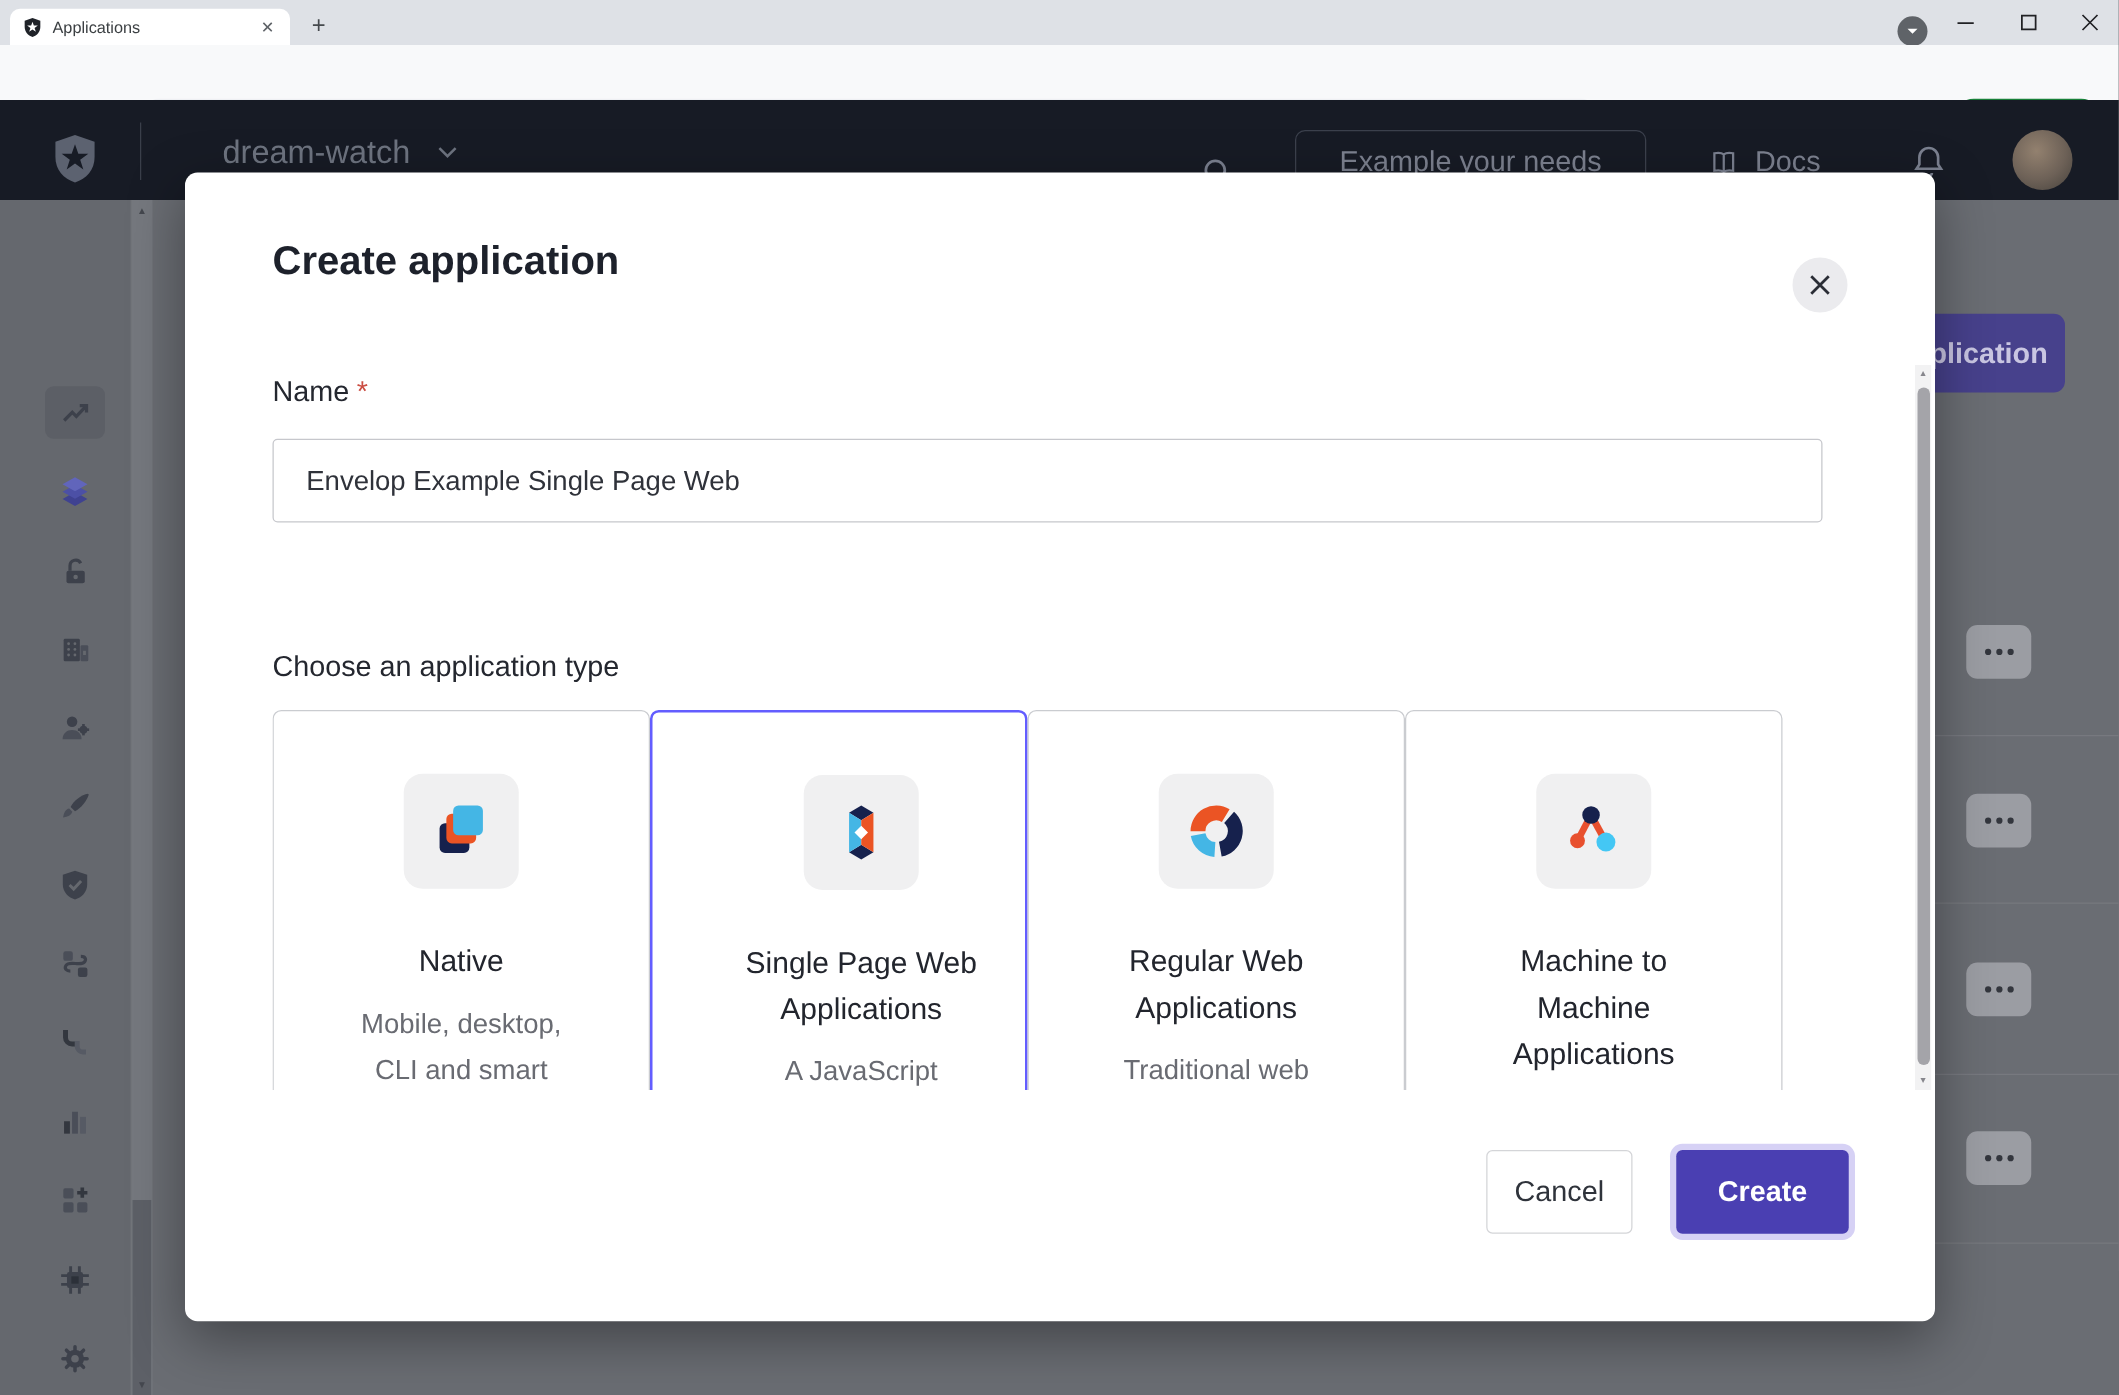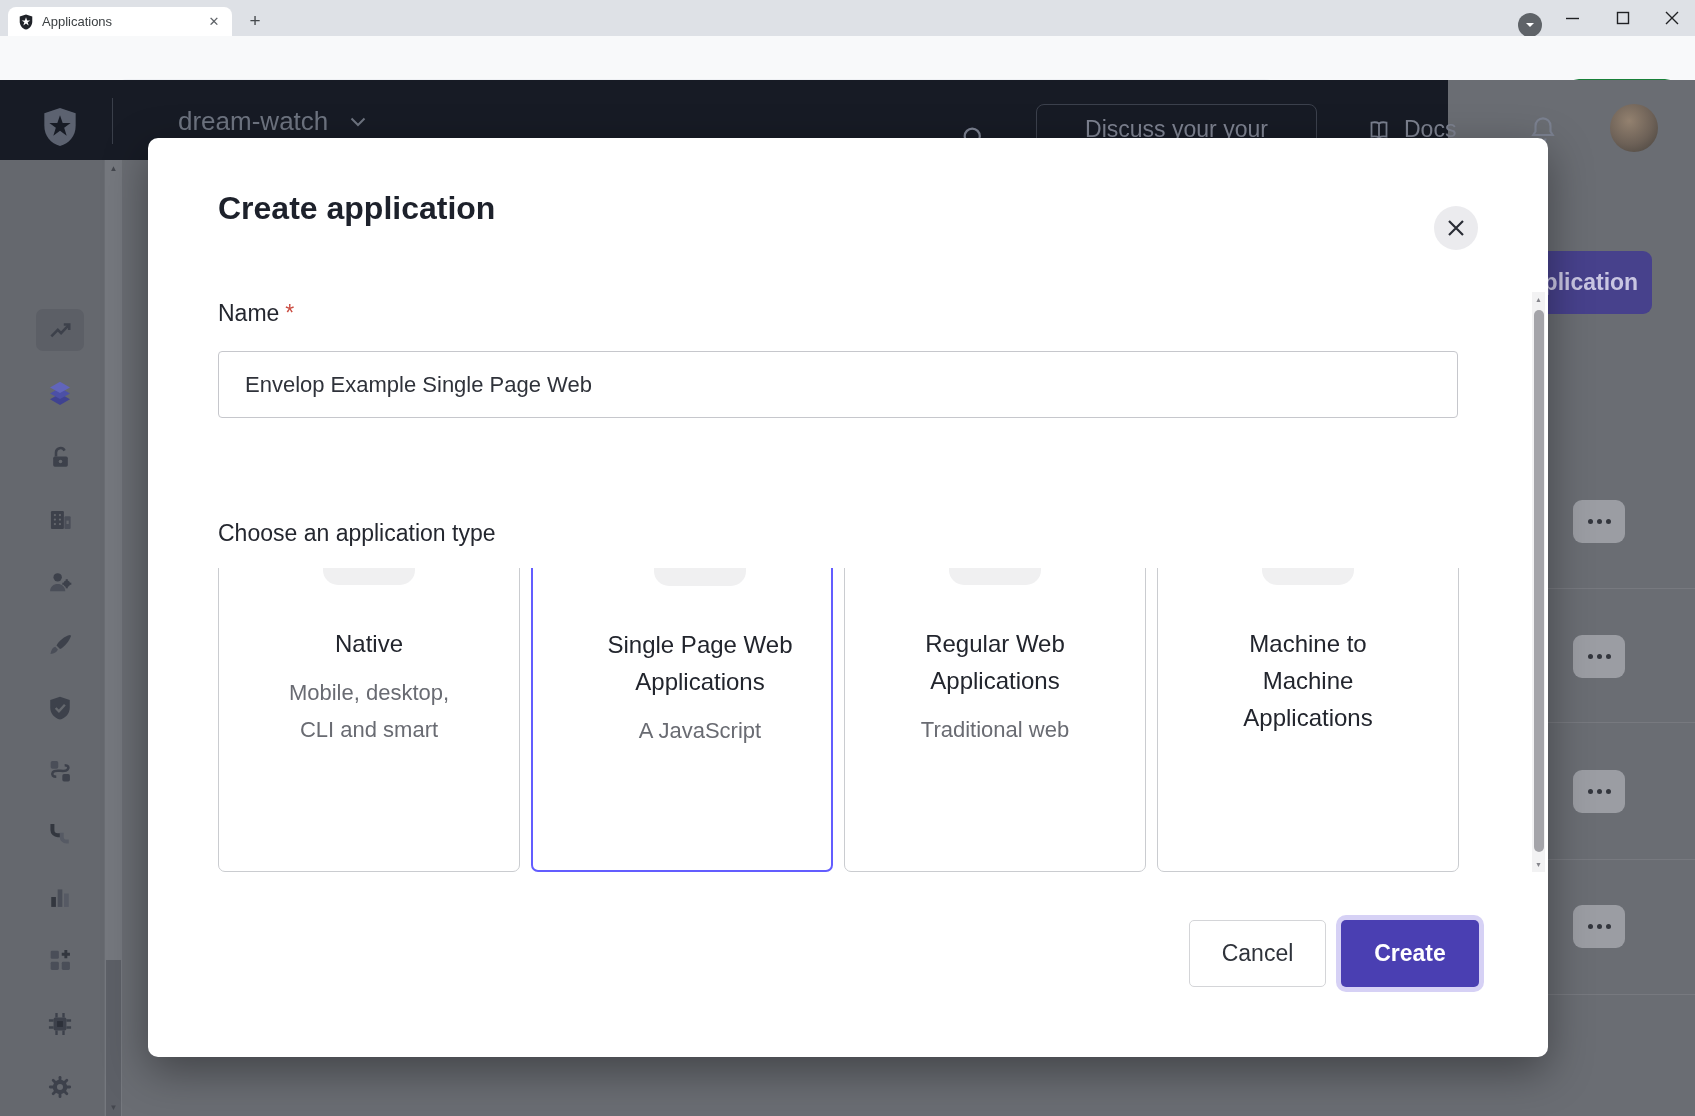--- a/index.html
+++ b/index.html
@@ -35,21 +35,21 @@
   #profile-chip{position:absolute;left:1434px;top:45px;width:27px;height:27px;border-radius:50%;
     background:#e25a41;color:#fff;font-size:14px;font-weight:bold;display:flex;align-items:center;justify-content:center;}
   #update-pill{position:absolute;left:1564px;top:43px;width:116px;height:30px;border:1.5px solid #188038;
     border-radius:16px;box-sizing:border-box;display:flex;align-items:center;background:#fff;}
   #update-pill .lbl{font-size:13.5px;color:#137333;margin-left:12px;flex:1;}
   .kebab{display:flex;flex-direction:column;gap:2.5px;margin-right:9px;}
   .kebab i{width:3.5px;height:3.5px;border-radius:50%;background:#137333;}
 
   
   #app{position:absolute;left:0;top:80px;width:1695px;height:1036px;background:#6a6d73;}
-  #appheader{position:absolute;left:0;top:0;width:1448px;height:80px;background:#171b25;}
+  #appheader{position:absolute;left:0;top:0;width:1695px;height:80px;background:#171b25;}
   .hdr-divider{position:absolute;left:112px;top:18px;width:1px;height:46px;background:#3a3f4a;}
   #tenant{position:absolute;left:178px;top:26px;font-size:26px;color:#6e7480;display:flex;align-items:center;gap:22px;}
   #discuss-btn{position:absolute;left:1036px;top:24px;width:281px;height:50px;border:1px solid #3c414d;
     border-radius:8px;box-sizing:border-box;display:flex;align-items:center;justify-content:center;
     font-size:23px;color:#7d8290;}
   #docs{position:absolute;left:1366px;top:36px;display:flex;align-items:center;gap:12px;
     font-size:23px;color:#7d8290;}
   #hdr-avatar{position:absolute;left:1610px;top:24px;width:48px;height:48px;border-radius:50%;
     background:radial-gradient(circle at 40% 35%,#93816f 0%,#6d6157 55%,#45413c 100%);}
 
@@ -76,33 +76,33 @@
   #modal-close{position:absolute;left:1286px;top:68px;width:44px;height:44px;border-radius:50%;
     background:#ebebee;display:flex;align-items:center;justify-content:center;}
   #name-label{position:absolute;left:70px;top:162px;font-size:23px;color:#24272f;}
   #name-label .req{color:#cb4e43;margin-left:6px;}
   #name-input{position:absolute;left:70px;top:213px;width:1240px;height:67px;box-sizing:border-box;
     border:1px solid #c6c7cc;border-radius:4px;padding:0 26px;font-size:22px;color:#2f323a;
     font-family:"Liberation Sans",sans-serif;background:#fff;outline:none;}
   #name-help{position:absolute;left:70px;top:302px;font-size:23px;color:#696b72;}
   #type-label{position:absolute;left:70px;top:382px;font-size:23px;color:#24272f;}
   #cards-viewport{position:absolute;left:70px;top:430px;width:1246px;height:304px;overflow:hidden;
-    display:flex;gap:11px;align-items:flex-end;}
+    display:flex;}
   .card{width:302px;height:430px;box-sizing:border-box;border:1px solid #caccd0;border-radius:7px;
     background:#fff;flex:none;}
   .card.selected{border:2px solid #635dff;padding-left:36px;}
   .card .tile{width:92px;height:92px;border-radius:15px;background:#f0f0f1;margin:50px auto 0;
     display:flex;align-items:center;justify-content:center;}
   .card .ct{margin-top:40px;text-align:center;font-size:24px;color:#22252d;line-height:37px;white-space:pre-line;}
   .card .cs{margin-top:12px;text-align:center;font-size:22px;color:#696b72;line-height:37px;white-space:pre-line;}
   #modal-scrollbar{position:absolute;left:1384px;top:154px;width:13px;height:580px;background:#f2f2f3;}
   #modal-scrollbar .arr{position:absolute;left:0;width:13px;height:15px;display:flex;align-items:center;
     justify-content:center;font-size:7px;color:#86868c;}
   #modal-scroll-thumb{position:absolute;left:1.5px;top:18px;width:10px;height:542px;background:#a4a4a9;border-radius:5px;}
-  #cancel-btn{position:absolute;left:1041px;top:782px;width:137px;height:67px;background:#fff;
+  #cancel-btn{position:absolute;left:1041px;top:782px;width:117px;height:67px;background:#fff;
     border:1px solid #d4d5d8;border-radius:5px;font-size:23px;color:#2f333b;
     display:flex;align-items:center;justify-content:center;box-sizing:border-box;text-align:center;}
   #create-btn{position:absolute;left:1193px;top:782px;width:138px;height:67px;background:#4a3fb2;
     border-radius:5px;font-size:23px;font-weight:bold;color:#fff;box-shadow:0 0 0 5px #d6d1f5;
     display:flex;align-items:center;justify-content:center;}
   svg{display:block;}
 </style>
 </head>
 <body>
 
@@ -245,21 +245,21 @@
       <div id="tenant">
         <span>dream-watch</span>
         <svg width="16" height="10" viewBox="0 0 16 10">
             <path d="M1.5 1.5 8 8 14.5 1.5" fill="none" stroke="#6e7480" stroke-width="2"></path>
           </svg>
       </div>
       <svg class="abs" style="left:960px;top:44px" width="28" height="28" viewBox="0 0 24 24">
         <circle cx="10.5" cy="10.5" r="6.5" fill="none" stroke="#7b8190" stroke-width="1.9"></circle>
           <path d="M15.5 15.5 20.5 20.5" stroke="#7b8190" stroke-width="1.9"></path>
       </svg>
-      <div id="discuss-btn">Discuss your your</div>
+      <div id="discuss-btn">Example your needs</div>
       <div id="docs">
         <svg width="26" height="24" viewBox="0 0 24 24">
           <path d="M12 5.5 C10.3 4.2 7.6 4 4.5 4.6 V18.6 C7.6 18 10.3 18.3 12 19.5 C13.7 18.3 16.4 18 19.5 18.6 V4.6 C16.4 4 13.7 4.2 12 5.5 Z M12 5.5 V19.5" fill="none" stroke="#7b8190" stroke-width="1.8"></path>
         </svg>
         <span>Docs</span>
       </div>
       <svg class="abs" style="left:1528px;top:34px" width="30" height="30" viewBox="0 0 24 24">
         <path d="M12 3.5 a6 6 0 0 1 6 6 v4.5 l1.8 2.8 H4.2 L6 14 V9.5 a6 6 0 0 1 6-6 Z M10 19.5 a2 2 0 0 0 4 0" fill="none" stroke="#7b8190" stroke-width="1.7"></path>
       </svg>
       <div id="hdr-avatar"></div>

